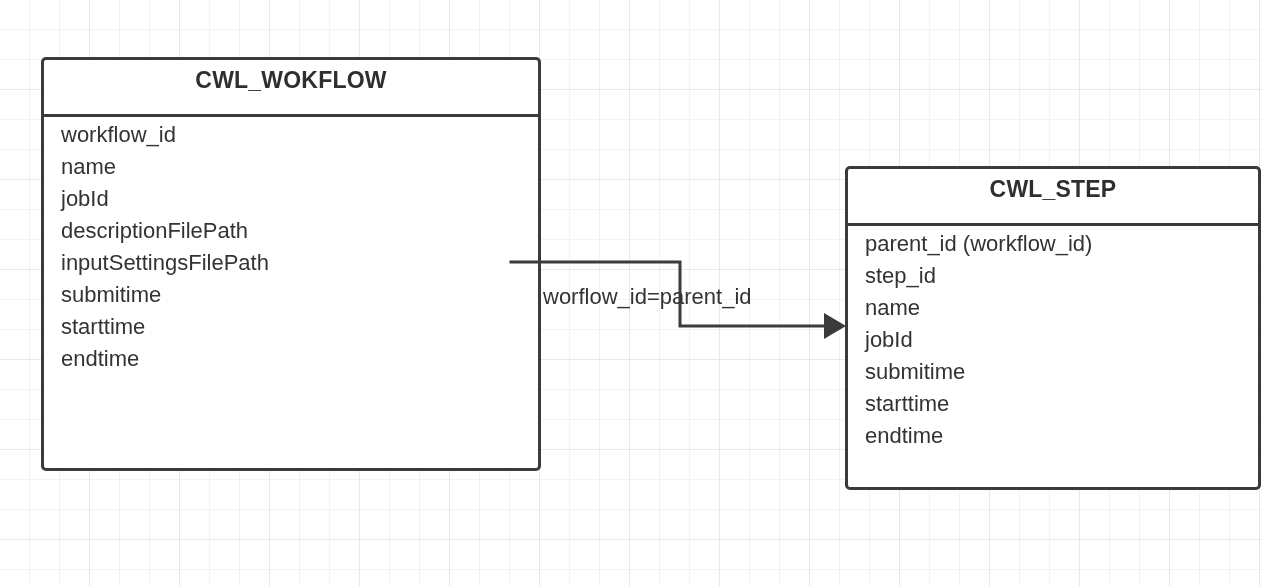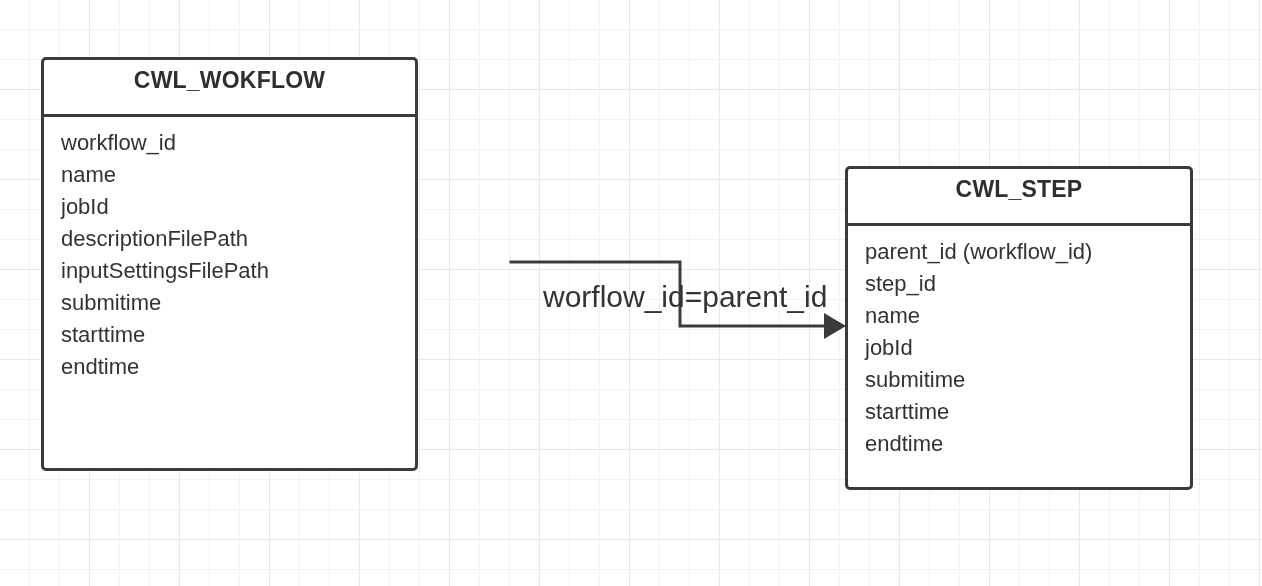--- a/index.html
+++ b/index.html
@@ -48,40 +48,40 @@
   }
   .entity-title {
     font-size: 23px;
     font-weight: bold;
     color: #2f2f2f;
     letter-spacing: 0.2px;
     line-height: 28px;
     white-space: nowrap;
   }
   .entity-body {
-    padding: 10px 0 8px 17px;
+    padding: 2px 0 8px 17px;
   }
   .attr-row {
     font-size: 22px;
     line-height: 32px;
     color: #333333;
     white-space: nowrap;
   }
 
   
   #entity-cwl-workflow {
     left: 41px;
     top: 57px;
-    width: 377px;
+    width: 500px;
     height: 414px;
   }
   #entity-cwl-step {
     left: 845px;
     top: 166px;
-    width: 348px;
+    width: 416px;
     height: 324px;
   }
 
   
   #relationship {
     position: absolute;
     left: 0;
     top: 0;
     width: 1262px;
     height: 586px;
@@ -95,21 +95,21 @@
     stroke-linejoin: miter;
   }
   .conn-arrowhead {
     fill: #3b3b3b;
     stroke: none;
   }
   .conn-label {
     position: absolute;
     left: 543px;
     top: 283px;
-    font-size: 30px;
+    font-size: 22px;
     line-height: 28px;
     color: #333333;
     white-space: nowrap;
     background: transparent;
   }
 </style>
 </head>
 <body>
 
 <div id="canvas">

